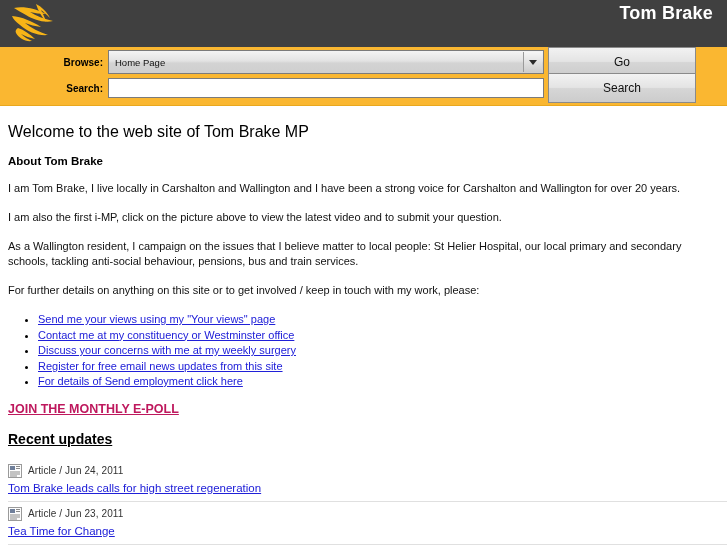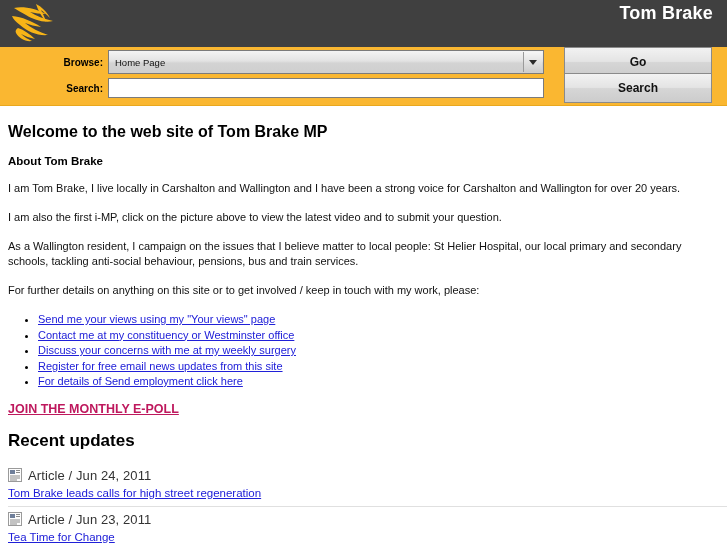--- a/index.html
+++ b/index.html
@@ -101,41 +101,41 @@
     background: #ffffff;
     border: 1px solid #7b7b7b;
     box-sizing: border-box;
     font-family: "Liberation Sans", sans-serif;
     font-size: 11px;
     padding: 0 4px;
     color: #000;
     outline: none;
   }
   .act-btn {
-    margin-left: 20px;
+    margin-left: 4px;
     flex: 0 0 148px;
     height: 30px;
     background: linear-gradient(to bottom, #f2f2f2 0%, #e4e4e4 48%, #d6d6d6 52%, #cccccc 100%);
     border: 1px solid #8a8a8a;
     box-sizing: border-box;
     font-family: "Liberation Sans", sans-serif;
     font-size: 12px;
-    font-weight: bold;
+    font-weight: normal;
     color: #111;
     cursor: pointer;
     padding: 0;
   }
 
   
   .content {
     padding: 8px 8px 0 8px;
   }
   h1.page-title {
     font-size: 16px;
-    font-weight: bold;
+    font-weight: normal;
     margin: 9px 0 14px 0;
     color: #000;
   }
   h2.section-head {
     font-size: 11.5px;
     font-weight: bold;
     margin: 0 0 14px 0;
     color: #000;
   }
   p.body-text {
@@ -161,24 +161,25 @@
     font-size: 11px;
   }
   a.epoll-link {
     color: #be185d;
     text-decoration: underline;
     font-size: 12.5px;
     font-weight: bold;
   }
   .epoll-row { margin: 0 0 15px 0; }
   h3.updates-head {
-    font-size: 17px;
+    font-size: 14px;
     font-weight: bold;
     margin: 0 0 12px 0;
     color: #000;
+    text-decoration: underline;
   }
 
   
   .updates {
     margin: 0;
     padding: 0;
     list-style: none;
   }
   .update-item {
     border-top: 1px solid #e0e0e0;
@@ -192,21 +193,21 @@
     align-items: center;
     margin-bottom: 3px;
   }
   .doc-icon {
     width: 14px;
     height: 14px;
     margin-right: 6px;
     flex: 0 0 14px;
   }
   .meta-text {
-    font-size: 13px;
+    font-size: 10px;
     color: #333;
     letter-spacing: 0.1px;
     text-align: center;
   }
   a.update-title {
     color: #2020d8;
     text-decoration: underline;
     font-size: 11.5px;
   }
 </style>

